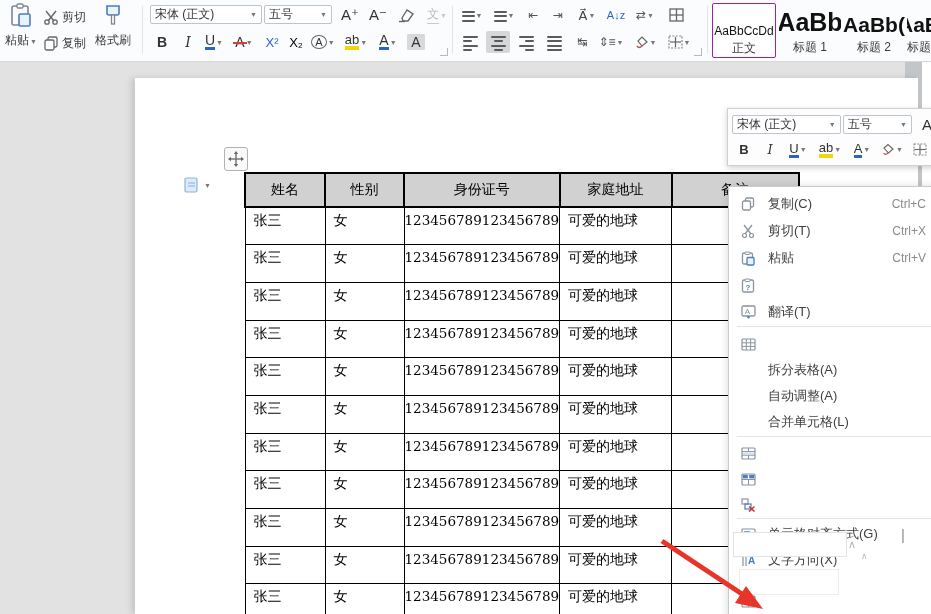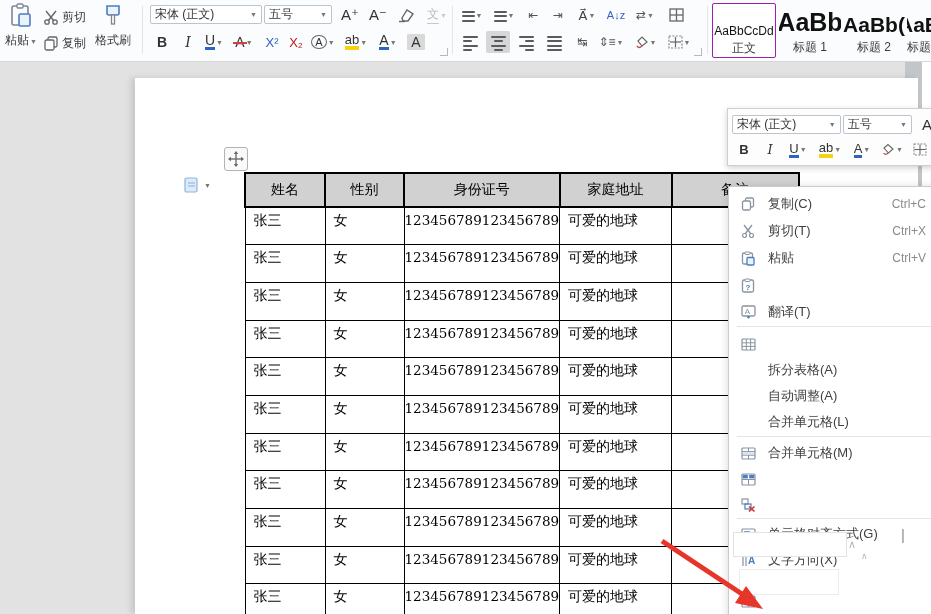--- a/index.html
+++ b/index.html
@@ -148,21 +148,21 @@
     <span class="u-blue">U</span>
       <span class="caret">▼</span>
   </div>
   <div class="fbtn" style="left:230px;top:31px;width:28px;">
     <span class="strike-red">A</span>
       <span class="caret">▼</span>
   </div>
   <div class="fbtn" style="left:260px;top:31px;color:#2e63c6;font-size:13px;">
       <span>X²</span>
     </div>
-  <div class="fbtn" style="left:284px;top:31px;color:#b91c1c;font-size:13px;">
+  <div class="fbtn" style="left:284px;top:31px;color:#000000;font-size:13px;">
       <span>X₂</span>
     </div>
   <div class="fbtn" style="left:308px;top:31px;width:30px;">
     <span style="border:1px solid #666;border-radius:50%;padding:0 3px;font-size:11px;">A</span>
       <span class="caret">▼</span>
   </div>
   <div class="fbtn" style="left:340px;top:31px;width:32px;">
     <span class="u-yellow">ab</span>
       <span class="caret">▼</span>
   </div>
@@ -548,21 +548,20 @@
     <span class="mico">
       <svg width="15" height="13">
           <rect x="1" y="1" width="13" height="11" rx="1" fill="none" stroke="#8a93a0" stroke-width="1.2"></rect>
           <line x1="1" y1="4.6" x2="14" y2="4.6" stroke="#8a93a0" stroke-width="1"></line>
           <line x1="1" y1="8.2" x2="14" y2="8.2" stroke="#8a93a0" stroke-width="1"></line>
           <line x1="7.5" y1="1" x2="7.5" y2="4.6" stroke="#8a93a0" stroke-width="1"></line>
           <line x1="7.5" y1="8.2" x2="7.5" y2="12" stroke="#8a93a0" stroke-width="1"></line>
           <rect x="2" y="5.4" width="11" height="2" fill="#cfe2f7"></rect>
         </svg>
     </span>
-    <span class="milabel">合并单元格(M)</span>
     <span class="mishort"></span>
   </div>
 
   <div class="mi" style="top:279px;">
     <span class="mico">
       <svg width="15" height="13">
           <rect x="1" y="1" width="13" height="11" rx="1" fill="none" stroke="#8a93a0" stroke-width="1.2"></rect>
           <rect x="1.8" y="1.8" width="5" height="3.6" fill="#4a7ebf"></rect>
           <rect x="8.2" y="1.8" width="5" height="3.6" fill="#4a7ebf"></rect>
           <line x1="1" y1="6.5" x2="14" y2="6.5" stroke="#8a93a0" stroke-width="1"></line>

